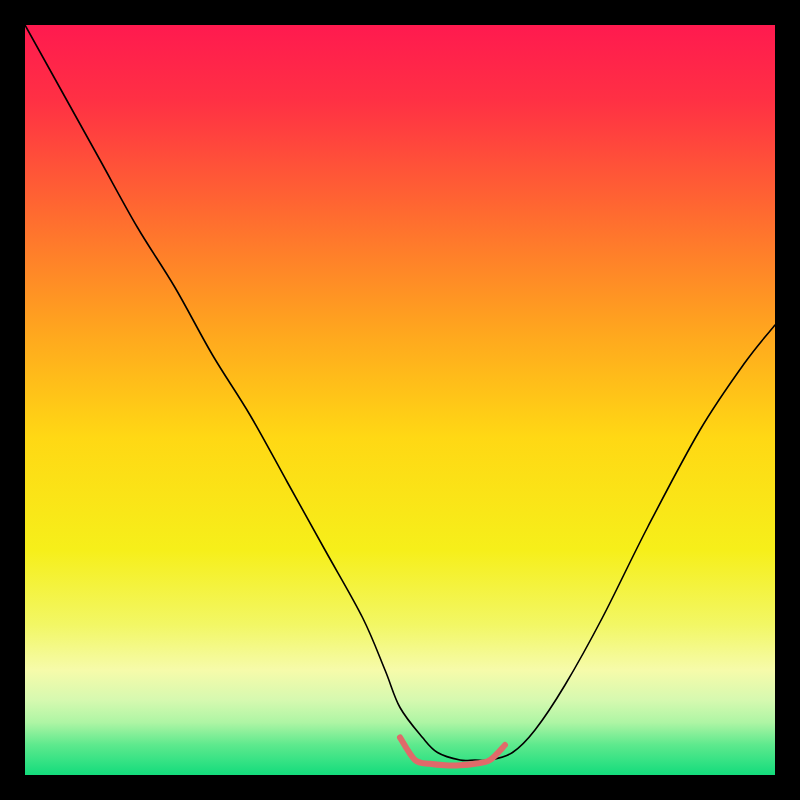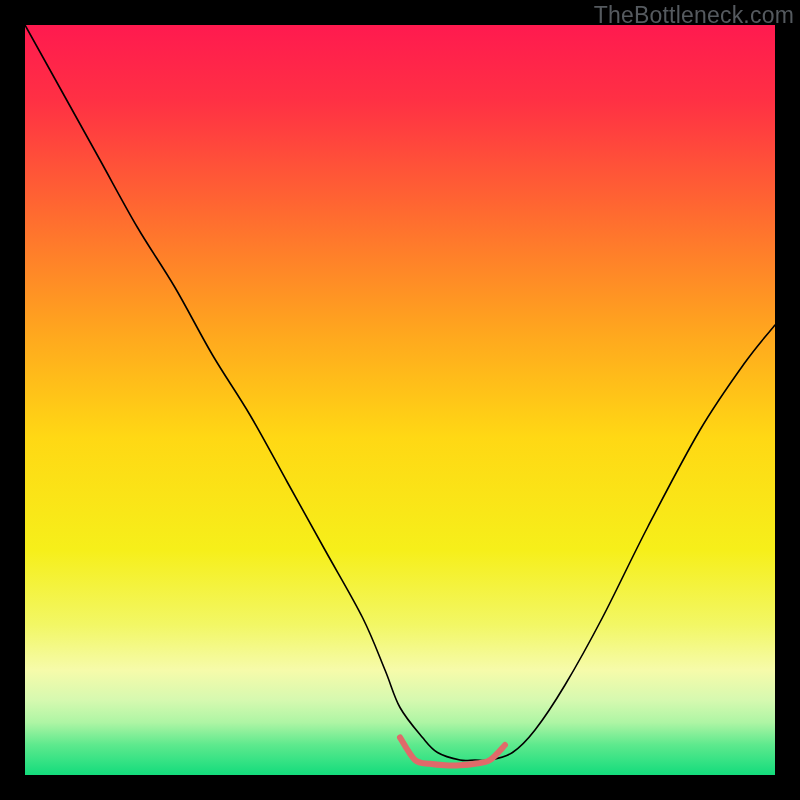--- a/index.html
+++ b/index.html
@@ -29,21 +29,20 @@
     font-size: 23px;
     font-weight: 500;
     z-index: 10;
     letter-spacing: 0.2px;
   }
 </style>
 </head>
 <body>
 
 <div class="chart-container">
-  <div class="watermark">TheBottleneck.com</div>
   <div class="plot-area">
     <svg id="chart-svg" width="750" height="750" viewBox="0 0 750 750">
       <defs>
         <linearGradient id="bg-grad" x1="0" y1="0" x2="0" y2="1">
             <stop offset="0%" stop-color="#ff1a4f"></stop>
             <stop offset="10%" stop-color="#ff3044"></stop>
             <stop offset="25%" stop-color="#ff6a30"></stop>
             <stop offset="40%" stop-color="#ffa31f"></stop>
             <stop offset="55.00000000000001%" stop-color="#ffd814"></stop>
             <stop offset="70%" stop-color="#f6ef1a"></stop>

